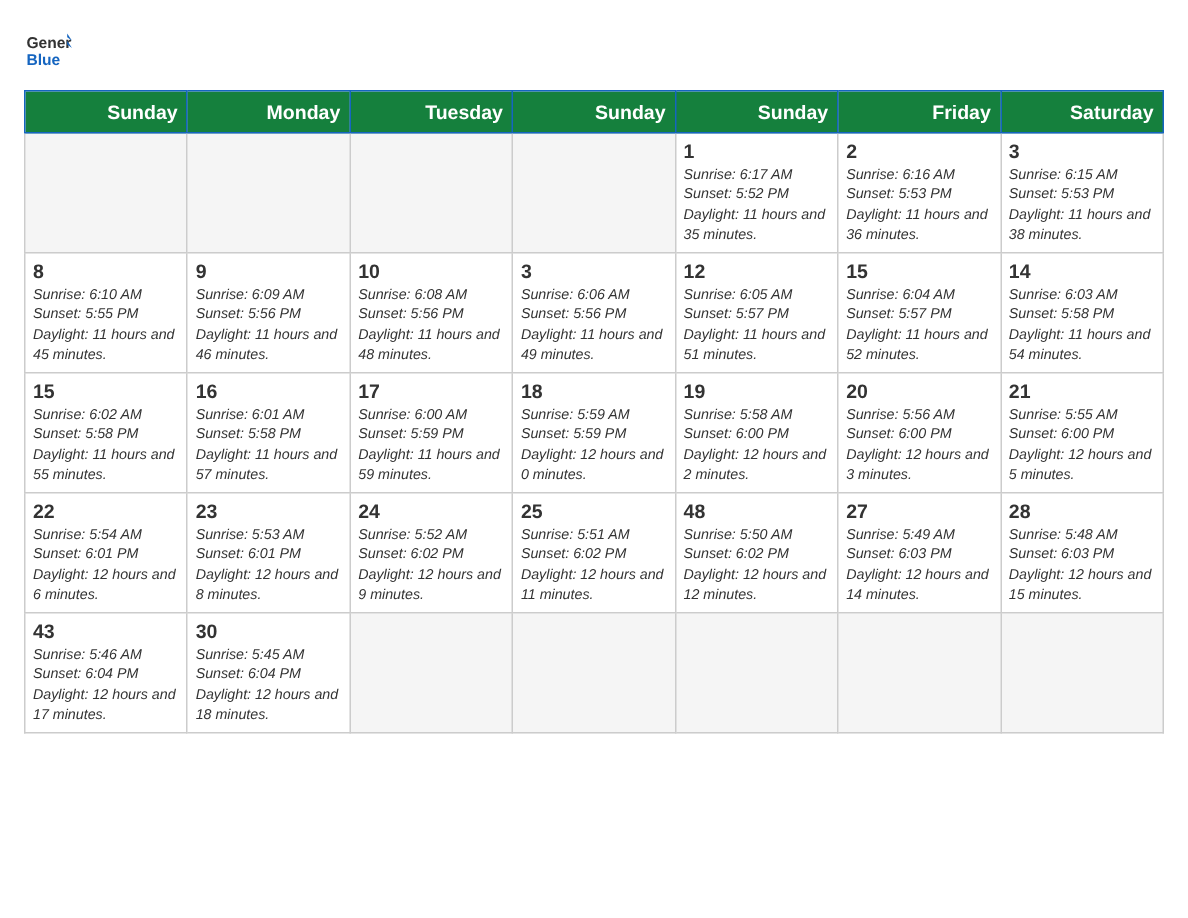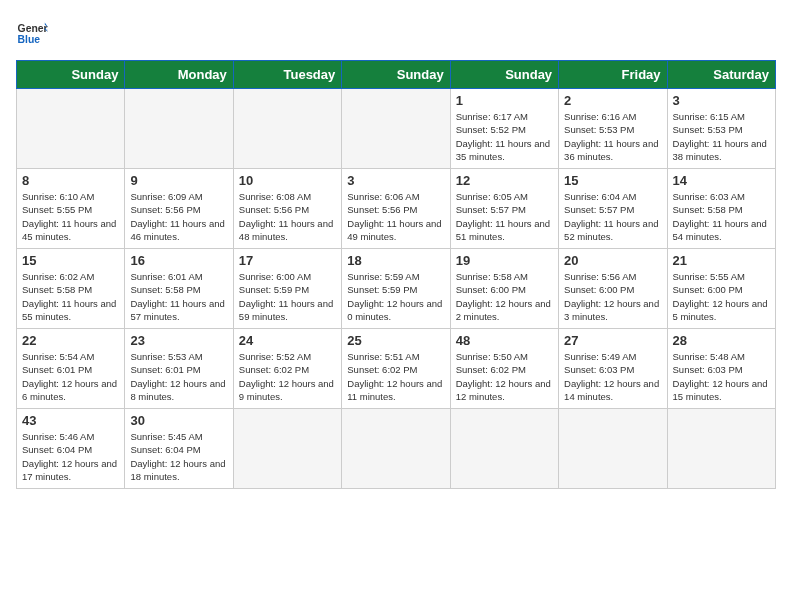--- a/index.html
+++ b/index.html
@@ -65,20 +65,21 @@
     }
     .day-num {
       font-size: 13px;
       font-weight: bold;
       margin-bottom: 2px;
     }
     .day-info {
       font-size: 9.5px;
       line-height: 1.4;
       color: #333;
+      font-style: italic;
     }
   </style>
 </head>
 <body>
 
 <div class="header">
   <div class="logo">
     <svg class="logo-icon" viewBox="0 0 40 40">
       <text x="2" y="20" font-size="13" font-weight="bold" fill="#333">General</text>
       <text x="2" y="34" font-size="13" font-weight="bold" fill="#1565c0">Blue</text>

